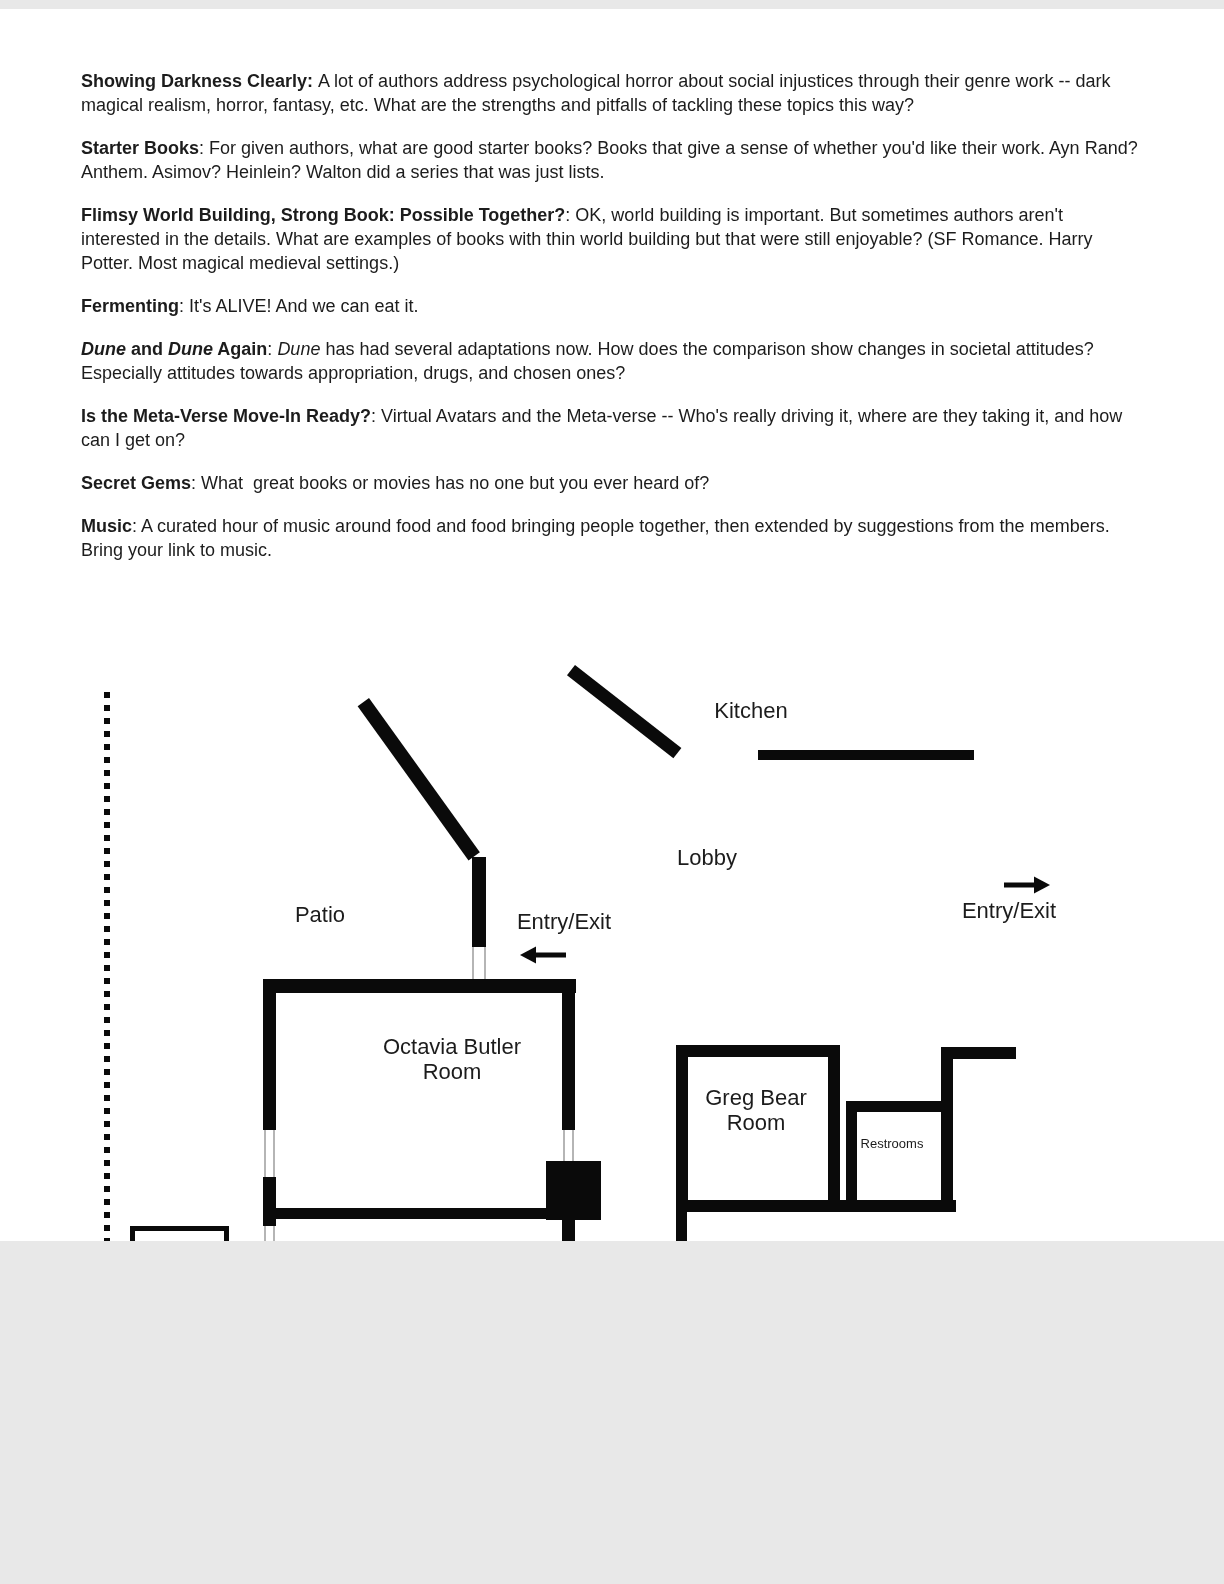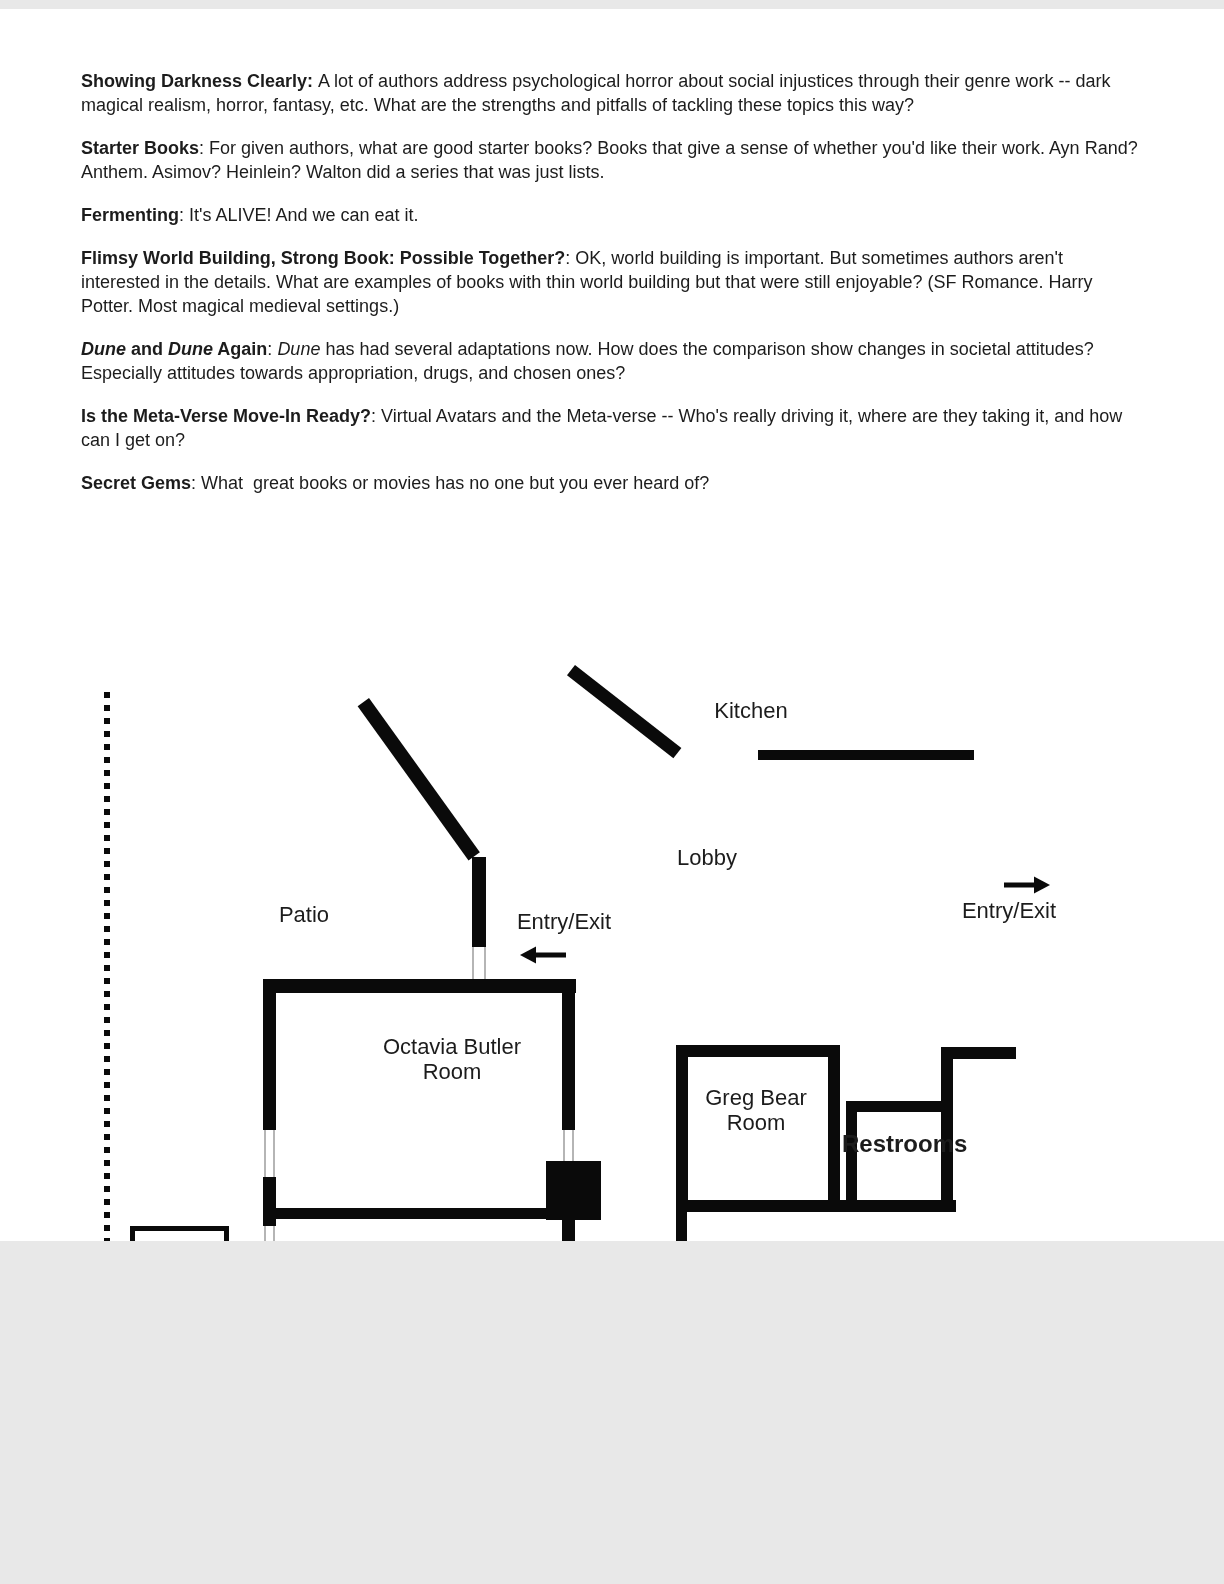--- a/index.html
+++ b/index.html
@@ -38,46 +38,47 @@
     background: repeating-linear-gradient(to bottom, var(--wall,#0a0a0a) 0 6px, transparent 6px 13px);
   }
   .lbl {
     position:absolute;
     font-size:22px; line-height:24px;
     text-align:center;
     color: var(--text, #1c1c1c);
     white-space: normal;
   }
   .lbl.two { line-height:25px; }
-  .lbl.small { font-size:24px;font-weight:bold; }
+  .lbl.small { font-size:13px; }
   .pav-box {
     position:absolute; left:130px; top:1217px; width:99px; height:139px;
     border:5px solid var(--wall,#0a0a0a); box-sizing:border-box; background:#fff;
   }
   .pav-text {
     position:absolute; left:140px; top:1252px; width:80px; height:70px;
     transform: rotate(90deg);
     font-size:22px; line-height:23px; text-align:center;
     color: var(--text,#1c1c1c);
   }
   .arrow { position:absolute; }
 </style>
 </head>
 <body>
 
 <div class="page">
 
   <div class="doc-text" id="topics">
       <p><span class="b">Showing Darkness Clearly: </span><span>A lot of authors address psychological horror about social injustices through their genre work -- dark magical realism, horror, fantasy, etc. What are the strengths and pitfalls of tackling these topics this way?</span></p>
       <p><span class="b">Starter Books</span><span>: For given authors, what are good starter books? Books that give a sense of whether you'd like their work. Ayn Rand? Anthem. Asimov? Heinlein? Walton did a series that was just lists.</span></p>
+      <p><span class="b">Flimsy World Building, Strong Book: Possible Together?</span><span>: OK, world building is important. But sometimes authors aren't interested in the details. What are examples of books with thin world building but that were still enjoyable? (SF Romance. Harry Potter. Most magical medieval settings.)</span></p>
       <p><span class="b">Fermenting</span><span>: It's ALIVE! And we can eat it.</span></p>
-      <p><span class="b">Flimsy World Building, Strong Book: Possible Together?</span><span>: OK, world building is important. But sometimes authors aren't interested in the details. What are examples of books with thin world building but that were still enjoyable? (SF Romance. Harry Potter. Most magical medieval settings.)</span></p>
       <p><span class="b i">Dune</span><span class="b"> and </span><span class="b i">Dune</span><span class="b"> Again</span><span>: </span><span class="i">Dune</span><span> has had several adaptations now. How does the comparison show changes in societal attitudes? Especially attitudes towards appropriation, drugs, and chosen ones?</span></p>
       <p><span class="b">Is the Meta-Verse Move-In Ready?</span><span>: Virtual Avatars and the Meta-verse -- Who's really driving it, where are they taking it, and how can I get on?</span></p>
       <p><span class="b">Secret Gems</span><span>: What  great books or movies has no one but you ever heard of?</span></p>
+      <p><span class="b">Music</span><span>: A curated hour of music around food and food bringing people together, then extended by suggestions from the members. Bring your link to music.</span></p>
     </div>
 
   <div class="plan">
 
     <div class="dotted"></div>
 
     <div class="w diag" style="left:575px; top:656px; width:135px; height:13px; transform:rotate(38deg);"></div>
     <div class="w" style="left:758px; top:741px; width:216px; height:10px;"></div>
 
     <div class="w diag" style="left:369px; top:689px; width:190px; height:14px; transform:rotate(54.3deg);"></div>
@@ -132,21 +133,21 @@
       <line x1="46" y1="10" x2="13" y2="10" stroke="#0a0a0a" stroke-width="5"></line>
       <polygon points="16,1.5 0,10 16,18.5" fill="#0a0a0a"></polygon>
     </svg>
     <svg class="arrow" style="left:1002px; top:866px;" width="48" height="20" viewBox="0 0 48 20">
       <line x1="2" y1="10" x2="35" y2="10" stroke="#0a0a0a" stroke-width="5"></line>
       <polygon points="32,1.5 48,10 32,18.5" fill="#0a0a0a"></polygon>
     </svg>
 
     <div class="lbl" style="left:691px; top:690px; width:120px;">Kitchen</div>
     <div class="lbl" style="left:647px; top:837px; width:120px;">Lobby</div>
-    <div class="lbl" style="left:244px; top:894px; width:120px;">Patio</div>
+    <div class="lbl" style="left:260px; top:894px; width:120px;">Patio</div>
     <div class="lbl" style="left:504px; top:901px; width:120px;">Entry/Exit</div>
     <div class="lbl" style="left:949px; top:890px; width:120px;">Entry/Exit</div>
     <div class="lbl two" style="left:372px; top:1025px; width:160px;">Octavia Butler Room</div>
     <div class="lbl two" style="left:701px; top:1076px; width:110px;">Greg Bear Room</div>
     <div class="lbl small" style="left:842px; top:1123px; width:100px;">Restrooms</div>
     <div class="lbl" style="left:440px; top:1246px; width:120px;">Cafe</div>
     <div class="lbl" style="left:422px; top:1399px; width:120px;">Commons</div>
   </div>
 </div>
 

